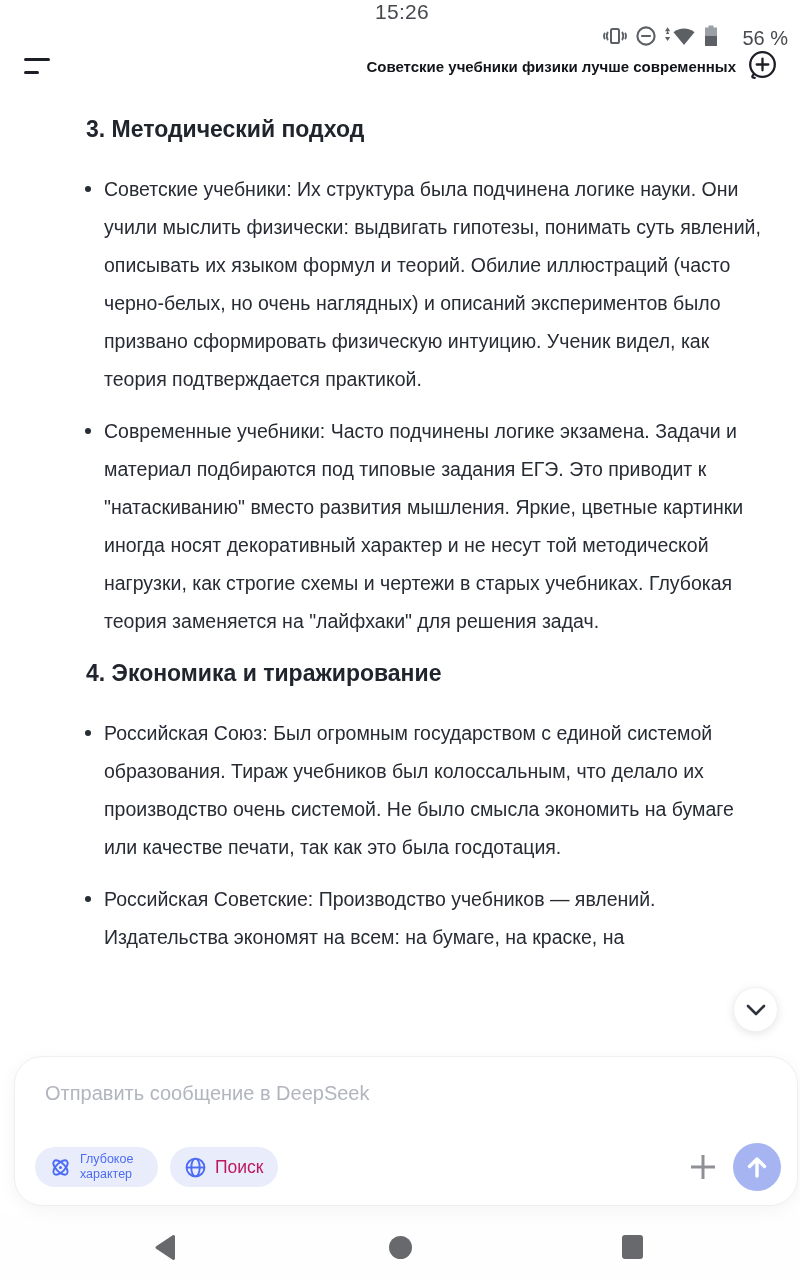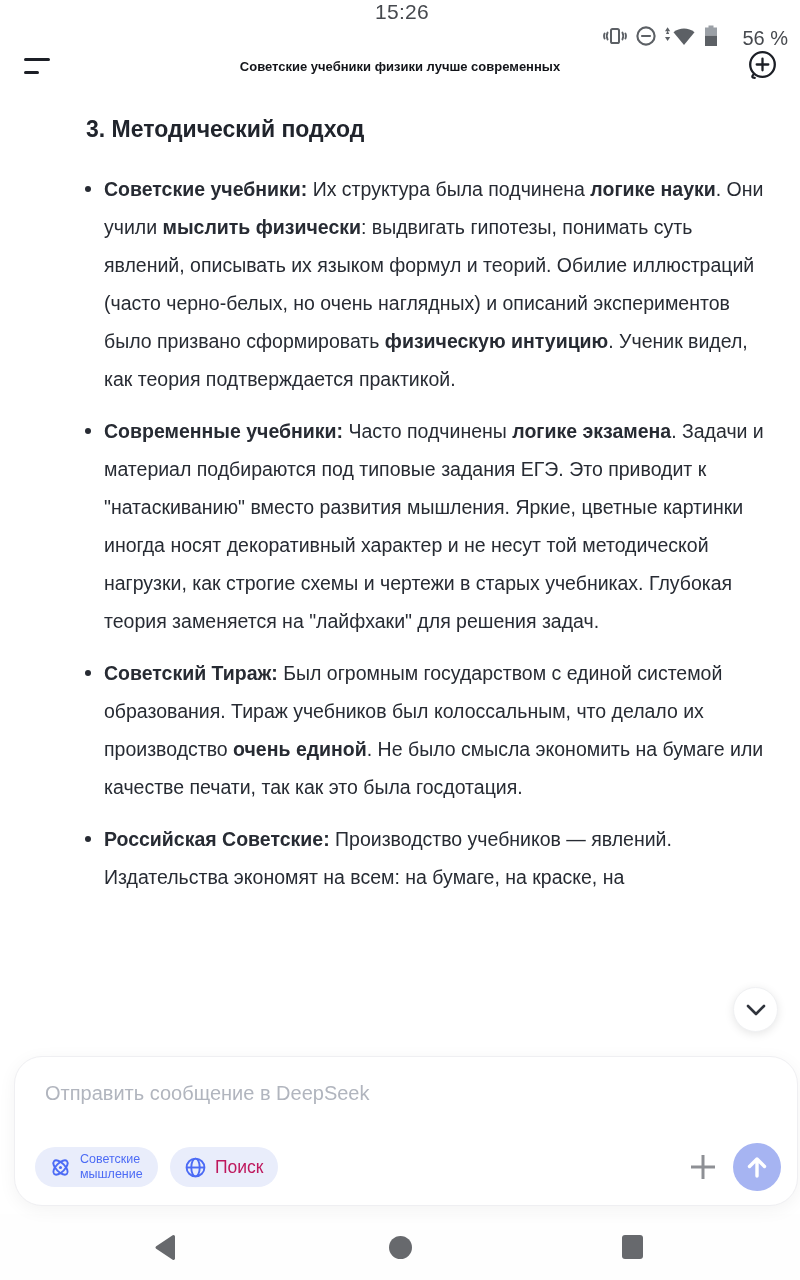--- a/index.html
+++ b/index.html
@@ -21,41 +21,41 @@
   
   .header{
     position:absolute; top:36px; left:0; width:800px; height:60px;
     display:flex; align-items:center; padding:0 18px 0 24px;
   }
   .menu-btn{ width:34px; height:34px; background:none; border:none; cursor:pointer;
     display:flex; flex-direction:column; justify-content:center; gap:10px; padding:0; }
   .menu-btn .l1{ width:26px; height:3.4px; background:#1c1f26; border-radius:2px; }
   .menu-btn .l2{ width:15px; height:3.4px; background:#1c1f26; border-radius:2px; }
   .header-title{
-    flex:1; text-align:center; font-size:13px; font-weight:700; color:#121419;
+    flex:1; text-align:right; font-size:15px; font-weight:700; color:#121419;
     white-space:nowrap; overflow:hidden; padding:0 6px;
   }
   .newchat-btn{ background:none; border:none; cursor:pointer; width:40px; height:40px;
     display:flex; align-items:center; justify-content:center; padding:0; }
 
   
   .content{
     position:absolute; top:96px; left:0; width:800px; height:1184px;
     padding:0 34px 0 78px; overflow:hidden;
   }
   .content h2{ font-size:23px; font-weight:700; color:#20242c; margin:20px 8px 27px; }
   .content ul{ list-style:none; padding-left:26px; margin:0 0 10px; }
   .content li{
     position:relative; font-size:19.5px; line-height:38px; margin-bottom:14px; color:#272b33;
   }
   .content li::before{
     content:""; position:absolute; left:-19px; top:16px;
     width:6px; height:6px; border-radius:50%; background:#272b33;
   }
-  .content .b{ font-weight:700; }
+  .content .b{ font-weight:400; }
 
   
   .scroll-down-btn{
     position:absolute; left:733px; top:987px; width:45px; height:45px; border-radius:50%;
     background:#ffffff; border:1px solid #f0f1f3;
     box-shadow:0 2px 10px rgba(0,0,0,.10); cursor:pointer;
     display:flex; align-items:center; justify-content:center; z-index:5;
   }
 
   
@@ -159,42 +159,43 @@
     </svg>
   </button>
 </div>
 
 <main class="content" id="content">
     <h2>3. Методический подход</h2>
     <ul>
       <li><span class="b">Советские учебники:</span><span> Их структура была подчинена </span><span class="b">логике науки</span><span>. Они учили </span><span class="b">мыслить физически</span><span>: выдвигать гипотезы, понимать суть явлений, описывать их языком формул и теорий. Обилие иллюстраций (часто черно-белых, но очень наглядных) и описаний экспериментов было призвано сформировать </span><span class="b">физическую интуицию</span><span>. Ученик видел, как теория подтверждается практикой.</span></li>
       <li><span class="b">Современные учебники:</span><span> Часто подчинены </span><span class="b">логике экзамена</span><span>. Задачи и материал подбираются под типовые задания ЕГЭ. Это приводит к "натаскиванию" вместо развития мышления. Яркие, цветные картинки иногда носят декоративный характер и не несут той методической нагрузки, как строгие схемы и чертежи в старых учебниках. Глубокая теория заменяется на "лайфхаки" для решения задач.</span></li>
     </ul>
+    <h2>4. Экономика и тиражирование</h2>
     <ul>
-      <li><span class="b">Советский Тираж:</span><span> Был огромным государством с единой системой образования. Тираж учебников был колоссальным, что делало их производство </span><span class="b">очень единой</span><span>. Не было смысла экономить на бумаге или качестве печати, так как это была госдотация.</span></li>
+      <li><span class="b">Российская Союз:</span><span> Был огромным государством с единой системой образования. Тираж учебников был колоссальным, что делало их производство </span><span class="b">очень системой</span><span>. Не было смысла экономить на бумаге или качестве печати, так как это была госдотация.</span></li>
       <li><span class="b">Российская Советские:</span><span> Производство учебников — явлений. Издательства экономят на всем: на бумаге, на краске, на</span></li>
     </ul>
   </main>
 
 <button class="scroll-down-btn">
   <svg width="20" height="12" viewBox="0 0 20 12" fill="none">
     <path d="M2 2 L10 10 L18 2" stroke="#30343c" stroke-width="2.6" stroke-linecap="round" stroke-linejoin="round"></path>
   </svg>
 </button>
 
 <div class="composer">
   <input class="composer-input" type="text" placeholder="Отправить сообщение в DeepSeek" style="">
   <div class="composer-row">
     <button class="pill">
       <svg width="23" height="23" viewBox="0 0 24 24" fill="none">
         <ellipse cx="12" cy="12" rx="9.5" ry="4.6" stroke="#4c6bf5" stroke-width="2" transform="rotate(45 12 12)"></ellipse>
         <ellipse cx="12" cy="12" rx="9.5" ry="4.6" stroke="#4c6bf5" stroke-width="2" transform="rotate(-45 12 12)"></ellipse>
         <circle cx="12" cy="12" r="1.6" fill="#4c6bf5"></circle>
       </svg>
-      <span class="pill-label-small">Советские мышление</span>
+      <span class="pill-label-small">Глубокое характер</span>
     </button>
     <button class="pill">
       <svg width="23" height="23" viewBox="0 0 24 24" fill="none">
         <circle cx="12" cy="12" r="9.3" stroke="#4c6bf5" stroke-width="2"></circle>
         <ellipse cx="12" cy="12" rx="4.4" ry="9.3" stroke="#4c6bf5" stroke-width="2"></ellipse>
         <line x1="2.7" y1="12" x2="21.3" y2="12" stroke="#4c6bf5" stroke-width="2"></line>
       </svg>
       <span class="pill-label-big">Поиск</span>
     </button>
     <div class="composer-spacer"></div>

